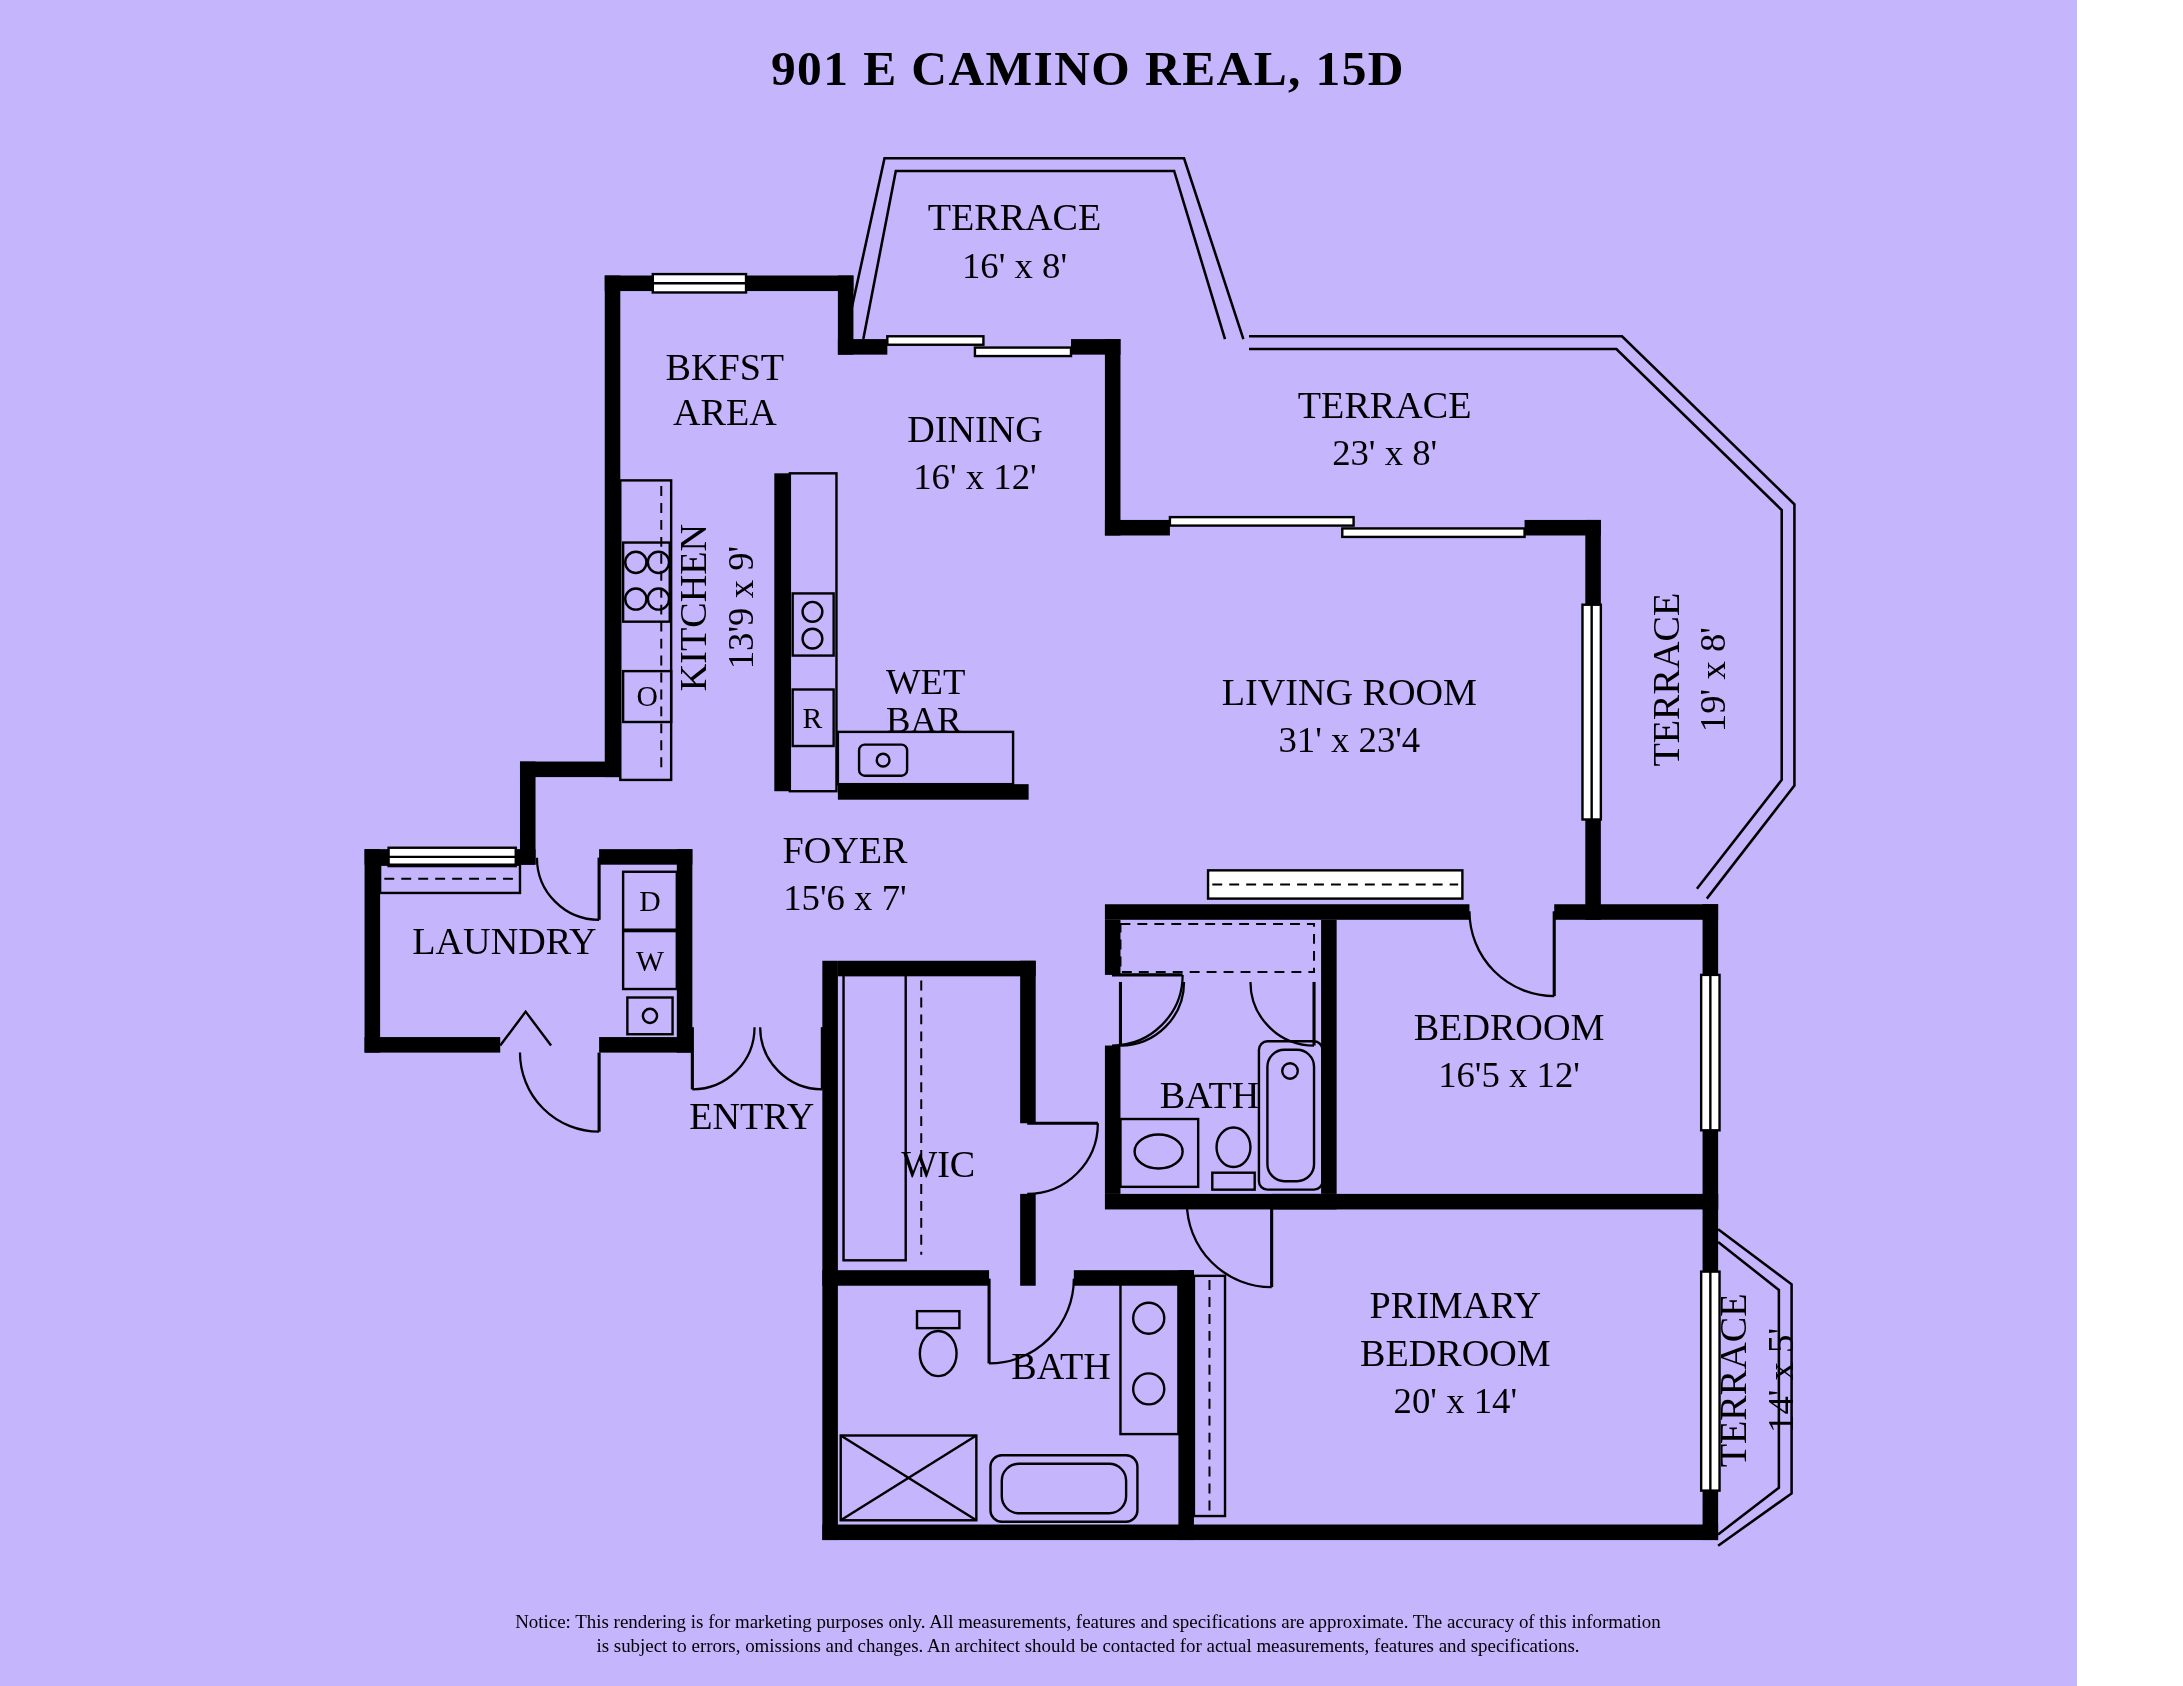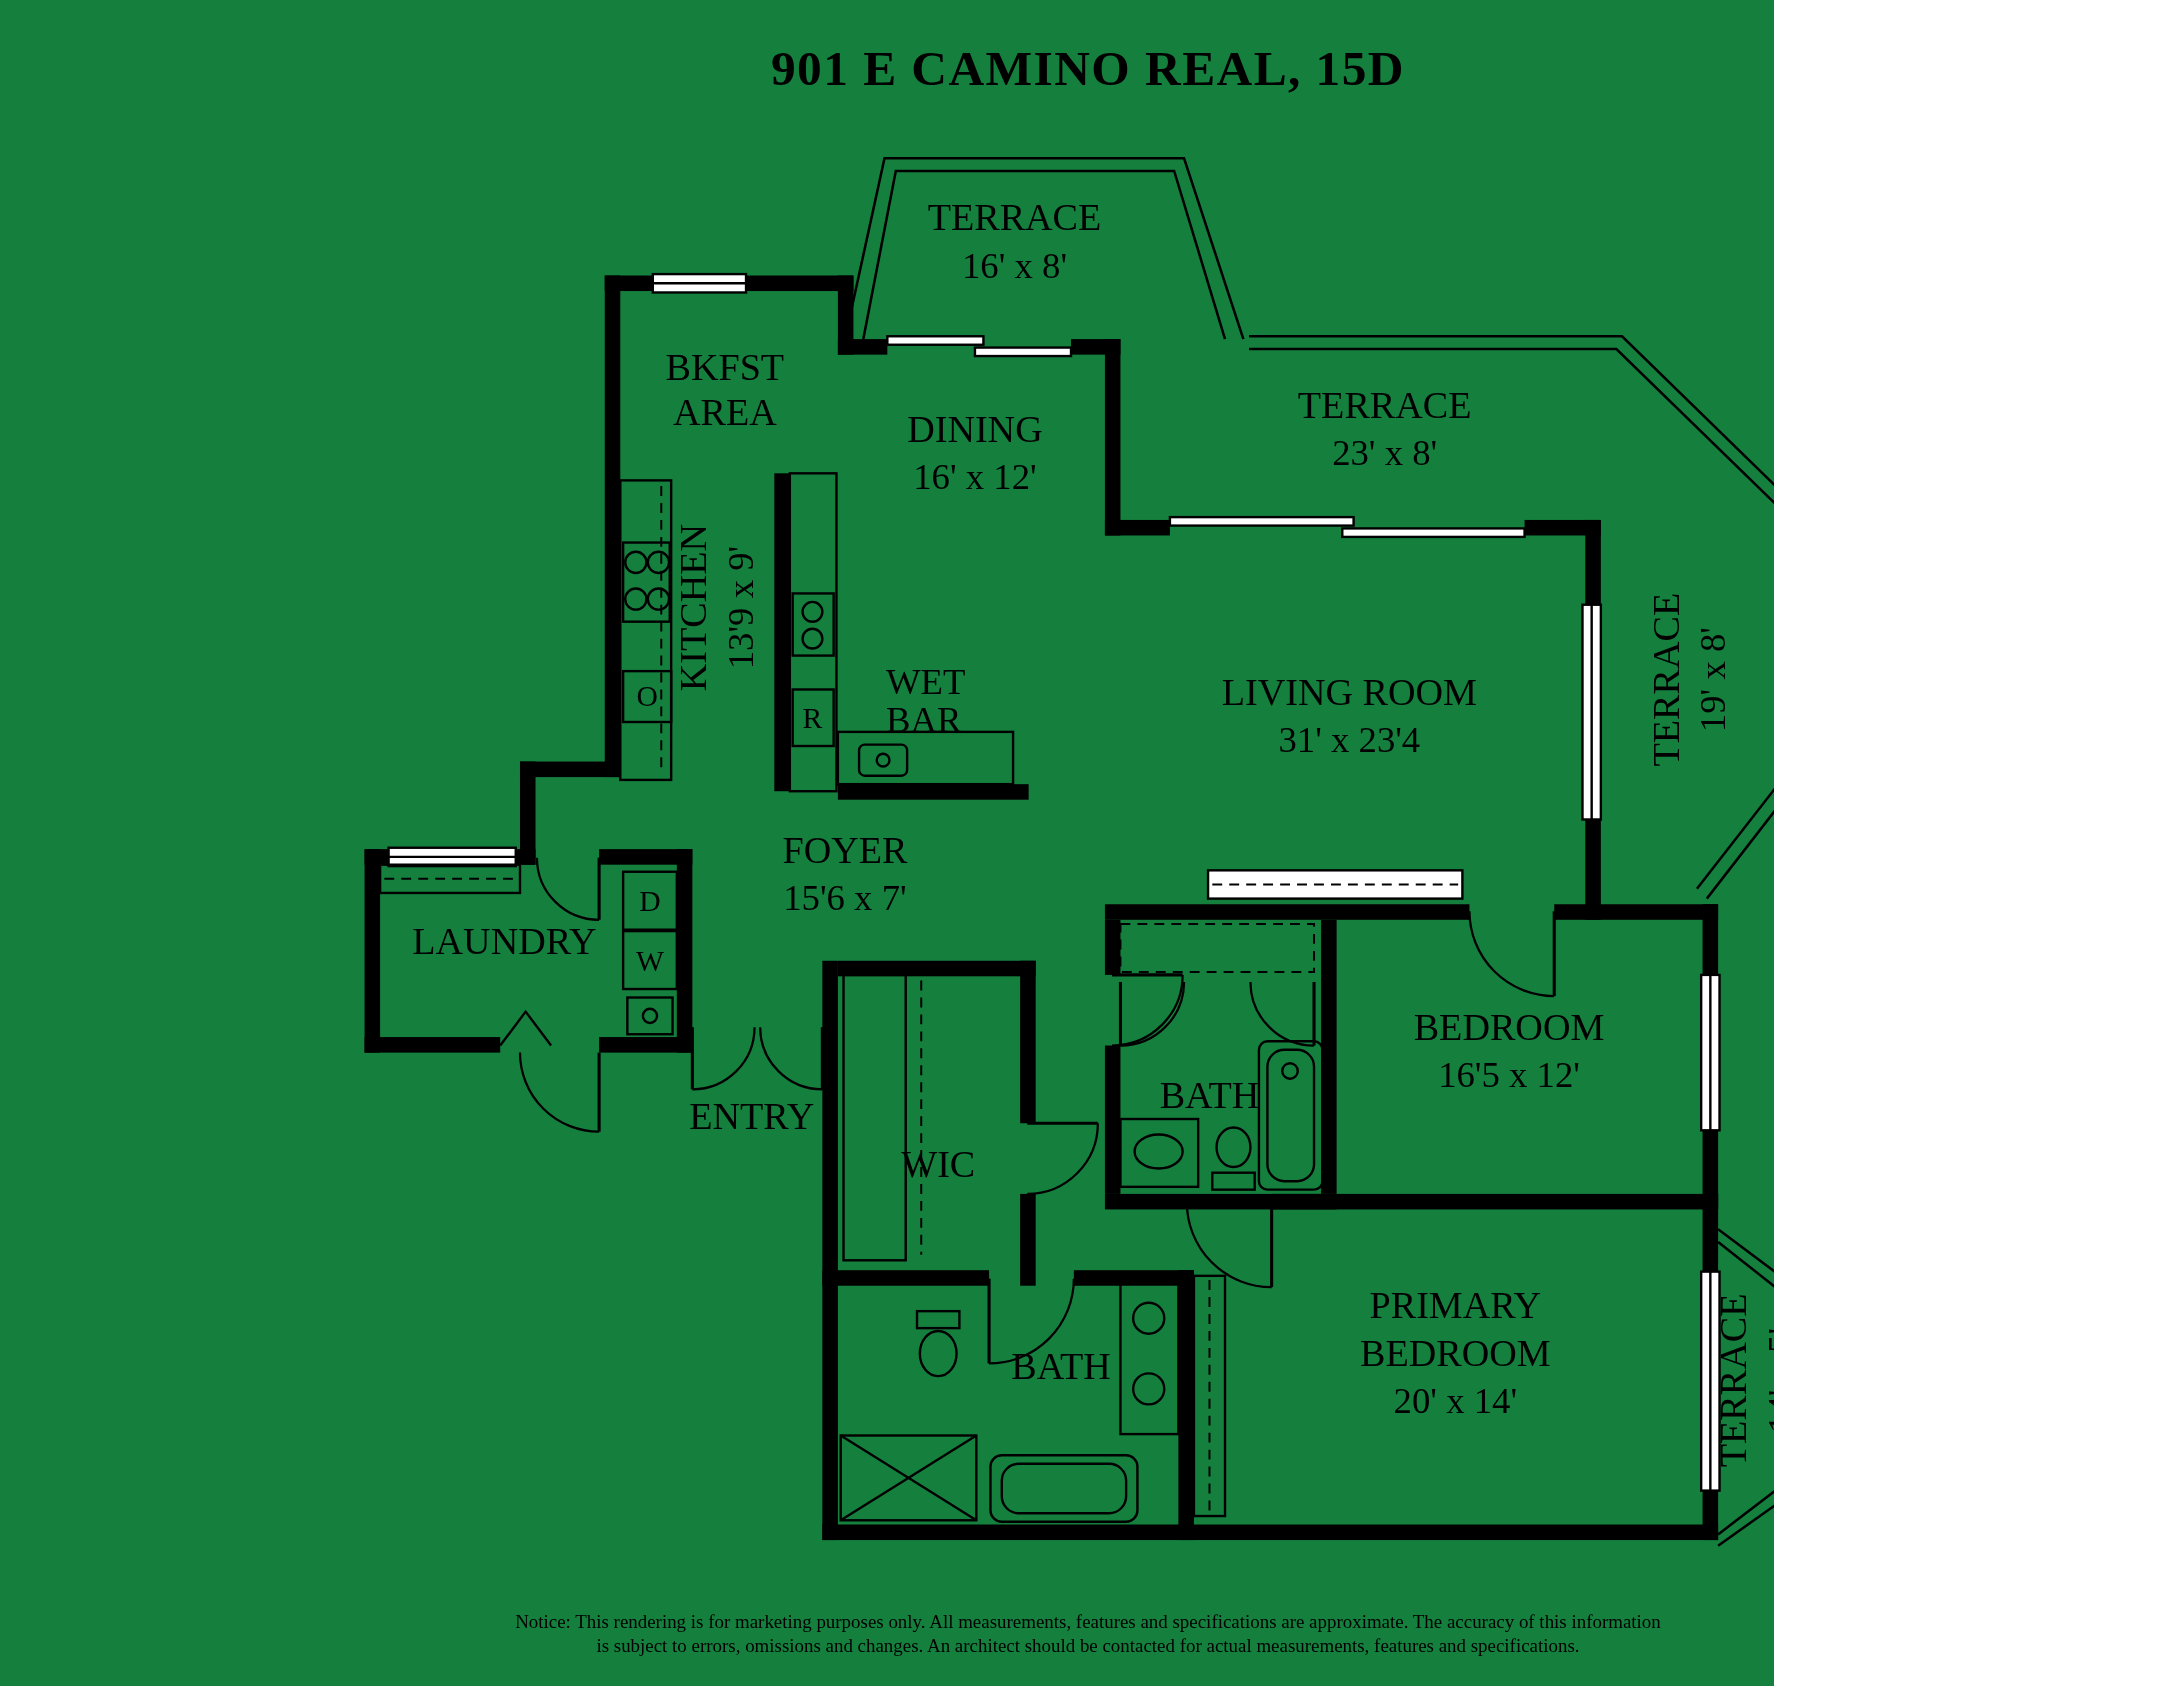--- a/index.html
+++ b/index.html
@@ -1,16 +1,16 @@
 <!DOCTYPE html>
 <html style="font-size:11.6px"><head>
 <meta charset="utf-8">
 <style>
   html,body{margin:0;padding:0;background:#ffffff;}
-  .floorplan-page{width:1774px;height:1687px;background:#15803d;overflow:hidden;}
+  .floorplan-page{width:2077px;height:1687px;background:#c4b5fd;overflow:hidden;}
   svg{display:block;}
   text{font-family:"Liberation Serif","DejaVu Serif",serif;fill:#000;}
   .t-title{font-size:35px;font-weight:bold;letter-spacing:1px;}
   .t-room{font-size:27px;}
   .t-dim{font-size:26px;}
   .t-small{font-size:21px;}
   .t-notice{font-size:13.4px;}
   .wall{fill:#000;stroke:none;}
   .thin{fill:none;stroke:#000;stroke-width:1.7;}
   .thinw{fill:#fff;stroke:#000;stroke-width:1.7;}

